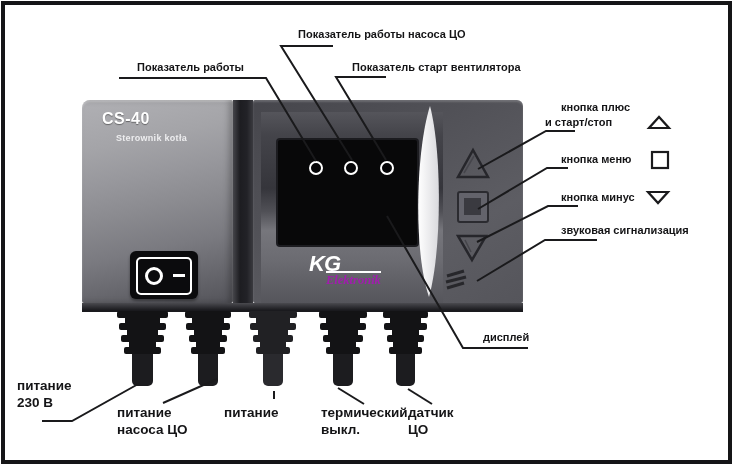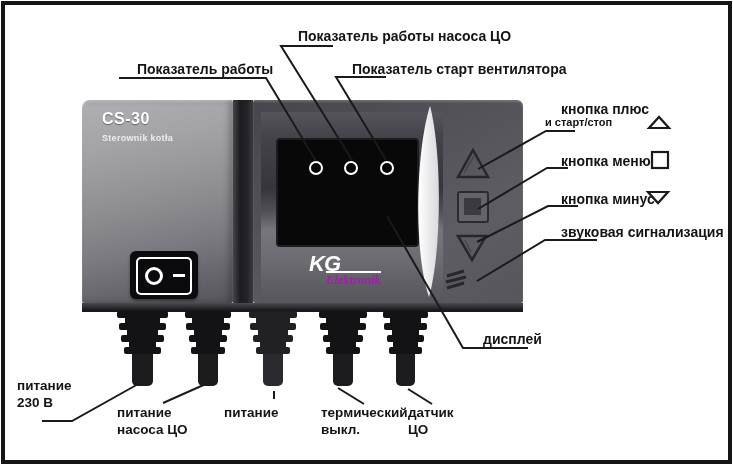--- a/index.html
+++ b/index.html
@@ -18,21 +18,21 @@
     background:linear-gradient(150deg,#46464c 0%,#515157 35%,#5d5d63 70%,#55555b 100%);
     box-shadow:inset 0 2px 2px rgba(255,255,255,.18);}
   .base-strip{left:82px;top:303px;width:441px;height:9px;
     background:linear-gradient(180deg,#4a4a4f,#1a1a1e 80%);}
   .bezel{left:261px;top:112px;width:182px;height:191px;
     background:linear-gradient(180deg,#55555b 0%,#44444a 12%,#35353b 40%,#505056 52%,#76767c 62%,#6b6b71 78%,#55555b 100%);}
   .display{left:278px;top:140px;width:139px;height:105px;background:#080809;border-radius:2px;
     box-shadow:0 0 0 2px #1c1c20;}
 
   .model{left:102px;top:110px;font-size:16px;font-weight:bold;color:#ffffff;letter-spacing:.5px;text-shadow:0 1px 1px rgba(0,0,0,.4);}
-  .model-sub{left:102px;top:133px;font-size:9px;font-weight:bold;color:#ededef;letter-spacing:.3px;}
+  .model-sub{left:116px;top:133px;font-size:9px;font-weight:bold;color:#ededef;letter-spacing:.3px;}
 
   .logo-kg{left:309px;top:251px;font-size:22px;font-weight:bold;font-style:italic;color:#fff;letter-spacing:-1px;}
   .logo-el{left:326px;top:271px;font-size:12.5px;font-weight:bold;font-style:italic;color:#a21caf;
     font-family:"Liberation Serif",serif;border-top:2px solid #fff;padding-top:0px;}
 
   
   .sw-outer{left:130px;top:251px;width:68px;height:48px;background:#0b0b0d;border-radius:6px;
     box-shadow:0 2px 3px rgba(0,0,0,.4);}
   .sw-inner{left:136px;top:257px;width:52px;height:34px;border:2px solid #fff;border-radius:5px;background:#0b0b0d;}
   .sw-o{left:145px;top:267px;width:12px;height:12px;border:3px solid #fff;border-radius:50%;}
@@ -46,39 +46,39 @@
   .conn .r3{width:94%;height:7px;border-radius:2px;}
   .conn .r4{width:62%;height:5px;}
   .conn .r5{width:84%;height:7px;border-radius:2px;}
   .conn .r6{width:54%;height:5px;}
   .conn .r7{width:72%;height:7px;border-radius:2px;}
   .conn .cable{width:42%;height:32px;background:#1c1c1f;border-radius:0 0 5px 5px;}
   .conn.alt div{background:#212124;}
   .conn.alt .cable{background:#2a2a2e;}
 
   
-  .lbl{position:absolute;font-size:14px;font-weight:bold;white-space:nowrap;color:#141416;padding-left:16px;}
+  .lbl{position:absolute;font-size:11px;font-weight:bold;white-space:nowrap;color:#141416;padding-left:16px;}
   .lbl-sm{position:absolute;font-size:11px;font-weight:bold;white-space:nowrap;color:#141416;}
   .lbl-c{position:absolute;font-size:13.5px;font-weight:bold;text-align:left;line-height:17px;color:#141416;}
   svg.overlay{position:absolute;left:0;top:0;z-index:30;pointer-events:none;}
   .icn{position:absolute;z-index:31;}
 </style>
 </head>
 <body>
 
 <div class="scene">
 
   <div class="abs panel-left"></div>
   <div class="abs panel-gap"></div>
   <div class="abs panel-right"></div>
   <div class="abs bezel"></div>
   <div class="abs display"></div>
   <div class="abs base-strip"></div>
 
-  <div class="abs model">CS-30</div>
+  <div class="abs model">CS-40</div>
   <div class="abs model-sub">Sterownik kotła</div>
   <div class="abs logo-kg">KG</div>
   <div class="abs logo-el">Elektronik</div>
 
   <div class="abs sw-outer"></div>
   <div class="abs sw-inner"></div>
   <div class="abs sw-o"></div>
   <div class="abs sw-dash"></div>
 
   <div class="conn" style="left:117px;width:51px;">

